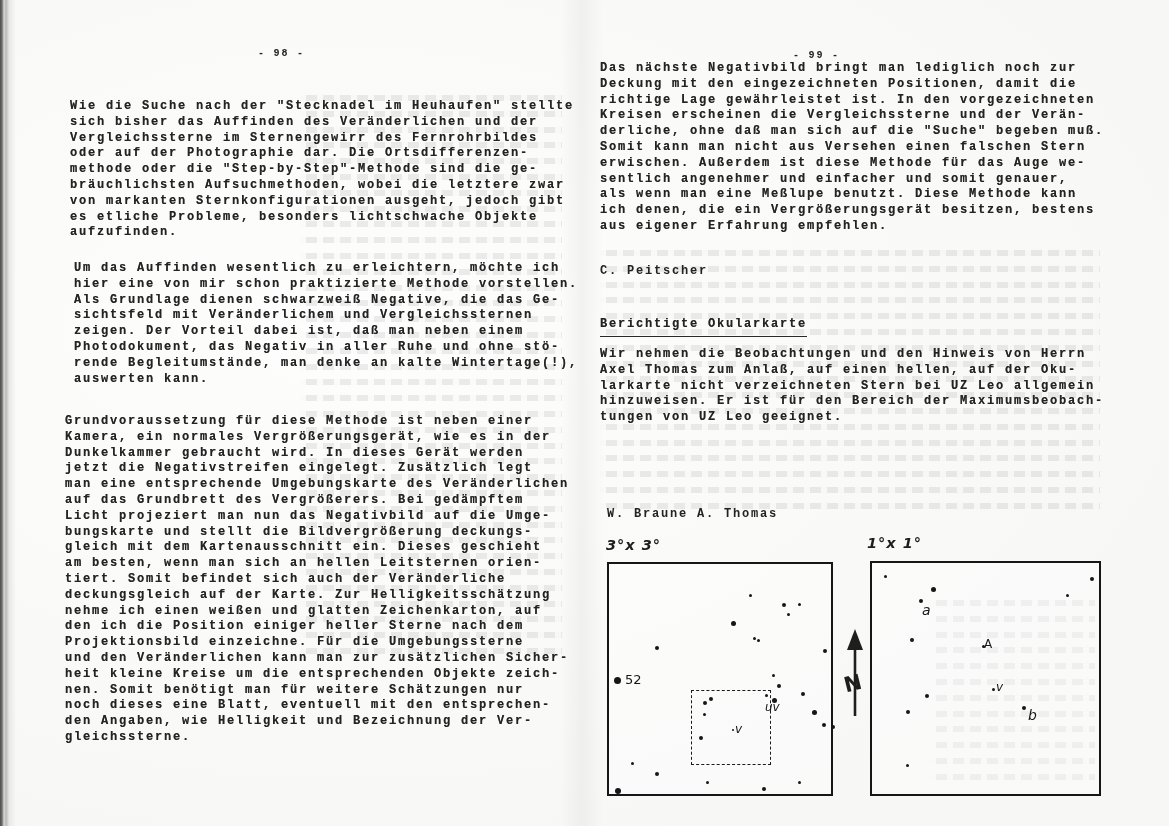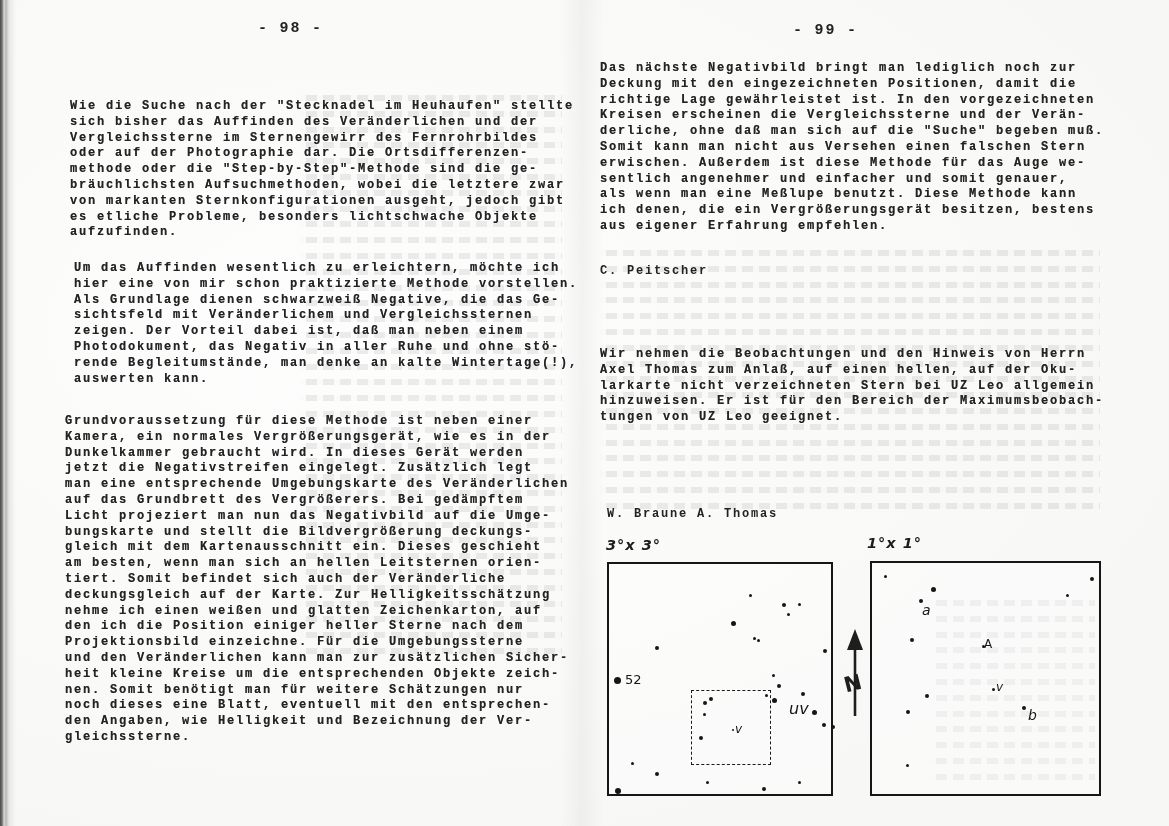--- a/index.html
+++ b/index.html
@@ -11,21 +11,21 @@
     color:#232323;
   }
   .scan-edge {
     position:absolute; left:0; top:0; width:16px; height:826px;
     background:linear-gradient(90deg,#4c4c4c 0,#6e6e6e 2px,#d8d8d6 4px,#b9b9b7 6px,#e7e7e5 9px,rgba(251,251,250,0) 16px);
   }
   .gutter-shadow {
     position:absolute; left:560px; top:0; width:44px; height:826px;
     background:linear-gradient(90deg, rgba(0,0,0,0) 0, rgba(0,0,0,.04) 50%, rgba(0,0,0,0) 100%);
   }
-  .pgnum { position:absolute; font-size:15px; font-weight:bold; letter-spacing:1.8px; }
+  .pgnum { position:absolute; font-size:10px; font-weight:bold; letter-spacing:1.8px;margin-top:28px; }
   .para  { position:absolute; font-size:12px; line-height:15.8px; letter-spacing:1.8px;
            font-weight:bold; white-space:pre; text-shadow:0 0 .3px rgba(30,30,30,.55); }
   .underlined { border-bottom:1.6px solid #2a2a2a; padding-bottom:3px; }
   .sig { position:absolute; font-size:12px; font-weight:bold; letter-spacing:1.8px; }
   .chart-title { position:absolute; font-family:"DejaVu Sans","Liberation Sans",sans-serif;
                  font-size:35px; color:#2d2d2d; letter-spacing:5px; font-weight:500; }
   .scale-label { position:absolute; font-family:"DejaVu Sans",sans-serif; font-style:italic;
                  font-weight:bold; font-size:14.5px; letter-spacing:1px; color:#1d1d1d; }
   .chart-box { position:absolute; border:2px solid #161616; background:rgba(255,255,255,.35); box-sizing:border-box; }
   .star { position:absolute; background:#161616; border-radius:50%; }
@@ -101,20 +101,21 @@
 derliche, ohne daß man sich auf die "Suche" begeben muß.
 Somit kann man nicht aus Versehen einen falschen Stern
 erwischen. Außerdem ist diese Methode für das Auge we-
 sentlich angenehmer und einfacher und somit genauer,
 als wenn man eine Meßlupe benutzt. Diese Methode kann
 ich denen, die ein Vergrößerungsgerät besitzen, bestens
 aus eigener Erfahrung empfehlen.</div>
 
   <div class="sig" style="left:600px;top:264px;">C. Peitscher</div>
 
+  <div class="para underlined" style="left:600px;top:317px;">Berichtigte Okularkarte</div>
 
   <div class="para" style="left:600px;top:347px;">Wir nehmen die Beobachtungen und den Hinweis von Herrn
 Axel Thomas zum Anlaß, auf einen hellen, auf der Oku-
 larkarte nicht verzeichneten Stern bei UZ Leo allgemein
 hinzuweisen. Er ist für den Bereich der Maximumsbeobach-
 tungen von UZ Leo geeignet.</div>
 
   <div class="sig" style="left:607px;top:507px;">W. Braune    A. Thomas</div>
 
 
@@ -145,21 +146,21 @@
       <span class="star" style="left: 93.5px; top: 148.5px; height: 3px; width: 3px;"></span>
       <span class="star" style="left: 90px; top: 172px; height: 4px; width: 4px;"></span>
       <span class="star" style="left: 122.8px; top: 164.8px; height: 2.4px; width: 2.4px;"></span>
       <span class="star" style="left: 21.5px; top: 197.5px; height: 3px; width: 3px;"></span>
       <span class="star" style="left: 46px; top: 208px; height: 4px; width: 4px;"></span>
       <span class="star" style="left: 96.5px; top: 216.5px; height: 3px; width: 3px;"></span>
       <span class="star" style="left: 153px; top: 223px; height: 4px; width: 4px;"></span>
       <span class="star" style="left: 188.5px; top: 216.5px; height: 3px; width: 3px;"></span>
       <span class="star" style="left: 6px; top: 224px; height: 6px; width: 6px;"></span>
       <span class="star-label" style="left: 16px; top: 109px; font-size: 13px;">52</span>
-      <span class="star-label" style="left: 180px; top: 137px; font-size: 16px; font-style: italic;">uv</span>
+      <span class="star-label" style="left: 156px; top: 137px; font-size: 12px; font-style: italic;">uv</span>
       <span class="star-label" style="left: 126px; top: 159px; font-size: 12px; font-style: italic;">v</span>
       <span class="dashed-box" style="left: 82px; top: 126px; width: 80px; height: 75px;"></span>
     </div>
 
   <div class="chart-box" style="left:870px;top:561px;width:231px;height:235px;">
       <span class="star" style="left: 11.5px; top: 11.5px; height: 3px; width: 3px;"></span>
       <span class="star" style="left: 218px; top: 14px; height: 4px; width: 4px;"></span>
       <span class="star" style="left: 58.5px; top: 23.5px; height: 5px; width: 5px;"></span>
       <span class="star" style="left: 193.5px; top: 30.5px; height: 3px; width: 3px;"></span>
       <span class="star" style="left: 47px; top: 36px; height: 4px; width: 4px;"></span>

